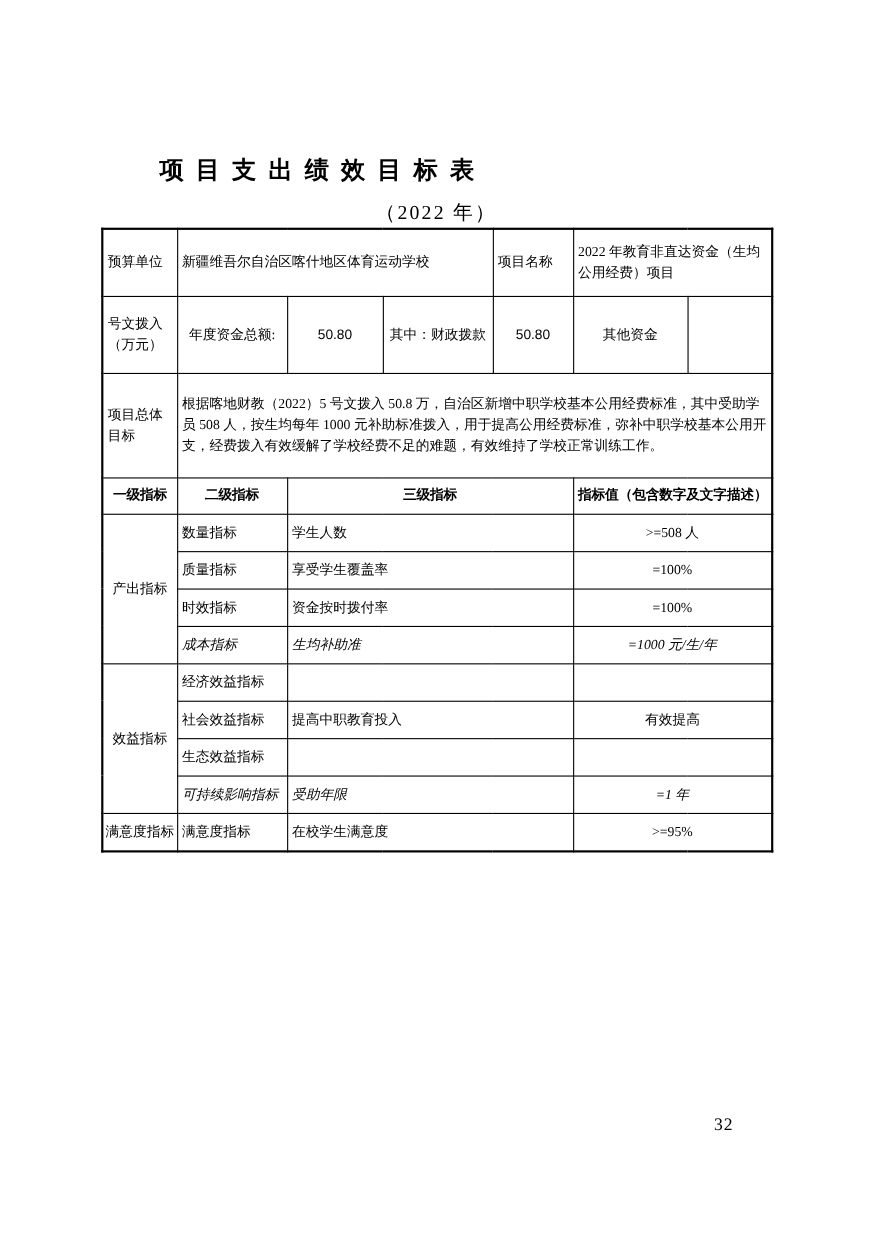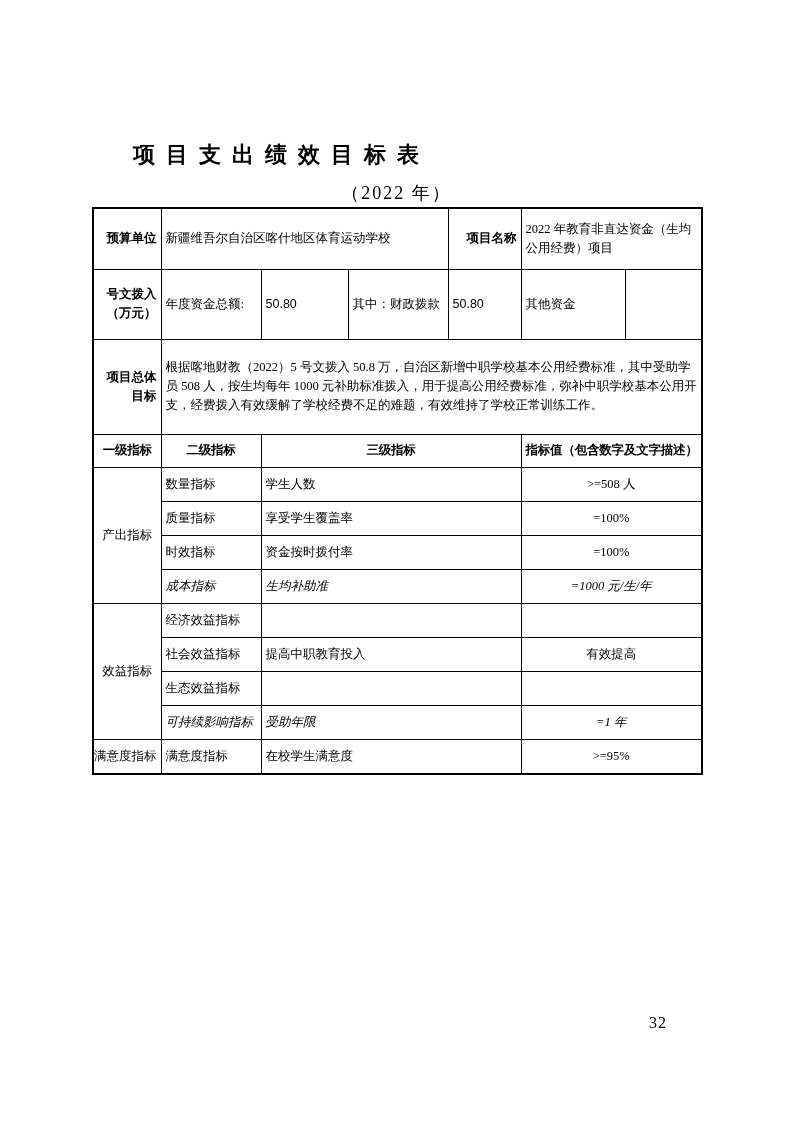--- a/index.html
+++ b/index.html
@@ -6,21 +6,21 @@
   html,body { background:#888; }
   .page {
     position:relative;
     width:793px; height:1122px;
     margin:0 auto;
     background:#ffffff;
     color:#000;
     font-family:"Liberation Serif","DejaVu Serif",serif;
   }
   .doc-title {
-    position:absolute; left:133px; top:140px;
+    position:absolute; left:145px; top:140px;
     font-size:22px; font-weight:bold; letter-spacing:11px;
     white-space:nowrap;
   }
   .doc-subtitle {
     position:absolute; left:0; top:181px; width:793px;
     text-align:center; font-size:18px; letter-spacing:2px;
   }
   table.perf {
     position:absolute; left:92px; top:207px;
     width:609px; table-layout:fixed;
@@ -29,22 +29,22 @@
   }
   table.perf td {
     border:1px solid #000;
     font-size:12.5px;
     line-height:19px;
     padding:1px 4px;
     vertical-align:middle;
     overflow:hidden;
     word-break:break-all;
   }
-  .lbl { font-weight:bold; text-align:right; }
-  .center { }
+  .lbl { font-weight:normal; text-align:left; }
+  .center { text-align:center; }
   .left { text-align:left; }
   .pre { white-space:pre-line; }
   .lh30 { line-height:30px; }
   .goal { line-height:31px; padding:2px 6px; text-align:left; }
   .tb td { border-bottom-width:2px; }
   .gend td { border-bottom-width:2px;font-style:italic; }
   td.g { border-bottom-width:2px; text-align:center; }
   .hdr td { font-weight:bold; text-align:center; font-size:12px; white-space:nowrap; letter-spacing:-0.2px; }
   .num { font-family:Liberation Sans, sans-serif; font-size:12px; }
   .val-c { text-align:center;margin-left:23px; }

